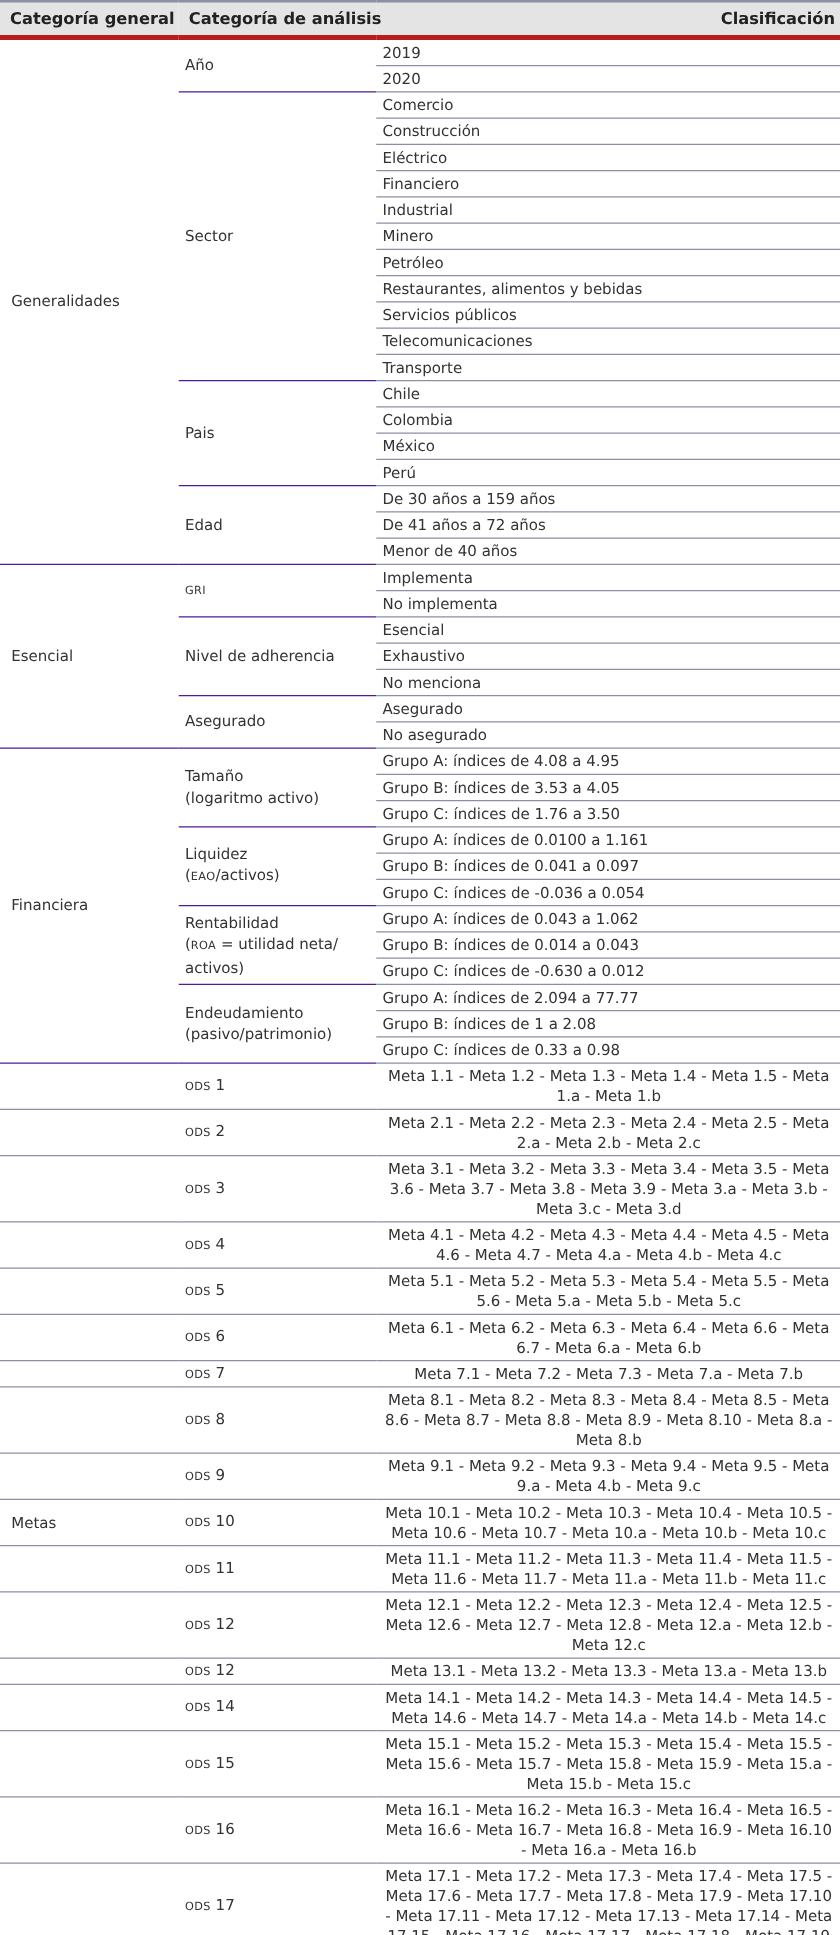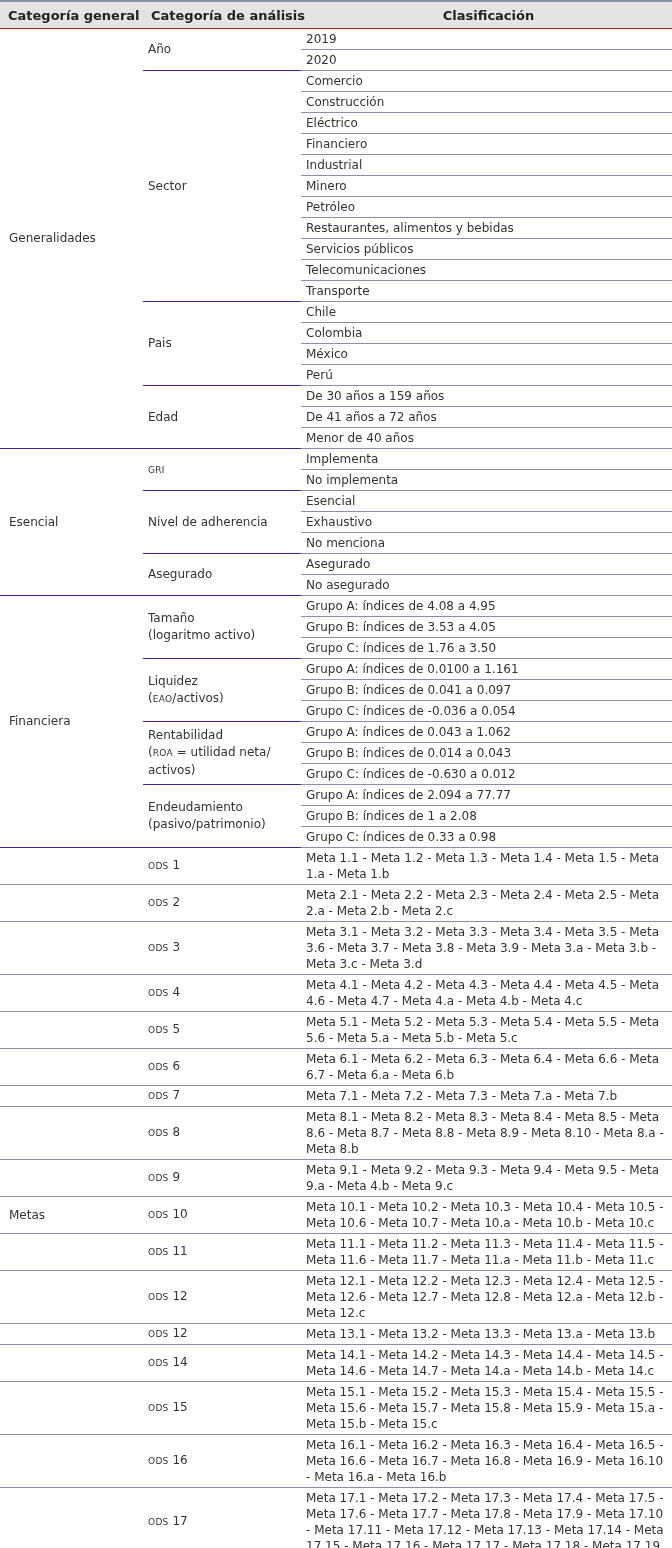--- a/index.html
+++ b/index.html
@@ -13,39 +13,39 @@
     width: 672px;
     border-collapse: collapse;
     table-layout: fixed;
   }
   col.c1 { width: 143px; }
   col.c2 { width: 158px; }
   col.c3 { width: 371px; }
   thead th {
     background: #e4e4e4;
     border-top: 2px solid #8a8fa6;
-    border-bottom: 1px solid #b91c1c;
+    border-bottom: 4px solid #b91c1c;
     font-weight: bold;
     font-size: 13px;
     color: #222222;
     height: 26px;
     padding: 0 4px 0 8px;
     text-align: left;
     white-space: nowrap;
   }
-  thead th.h3 { text-align: center; }
+  thead th.h3 { text-align: right; }
   td {
     padding: 0 4px 0 5px;
     vertical-align: middle;
     line-height: 17px;
   }
   td.gen { padding-left: 9px; }
   td.sub { padding-left: 5px; }
   td.cls { height: 20px; border-bottom: 1px solid #8a8fa6; }
-  td.cls.meta { padding-top: 2px; padding-bottom: 2px; height: auto; line-height: 16px; }
+  td.cls.meta { padding-top: 2px; padding-bottom: 2px; height: auto; line-height: 16px; text-align: center; }
   td.sub.bord, td.gen.bord { border-bottom: 1px solid #4c1d95; }
   .sc { font-size: 9px; letter-spacing: 0.3px; text-align: center; }
   tr.metas-row td { border-bottom: 1px solid #8a8fa6; }
   tr.metas-row td.sub { padding-left: 5px; margin-left: 40px; }
   tbody.last tr:last-child td { border-bottom: 2px solid #8a8fa6; }
 </style>
 </head>
 <body>
 
 <table>

